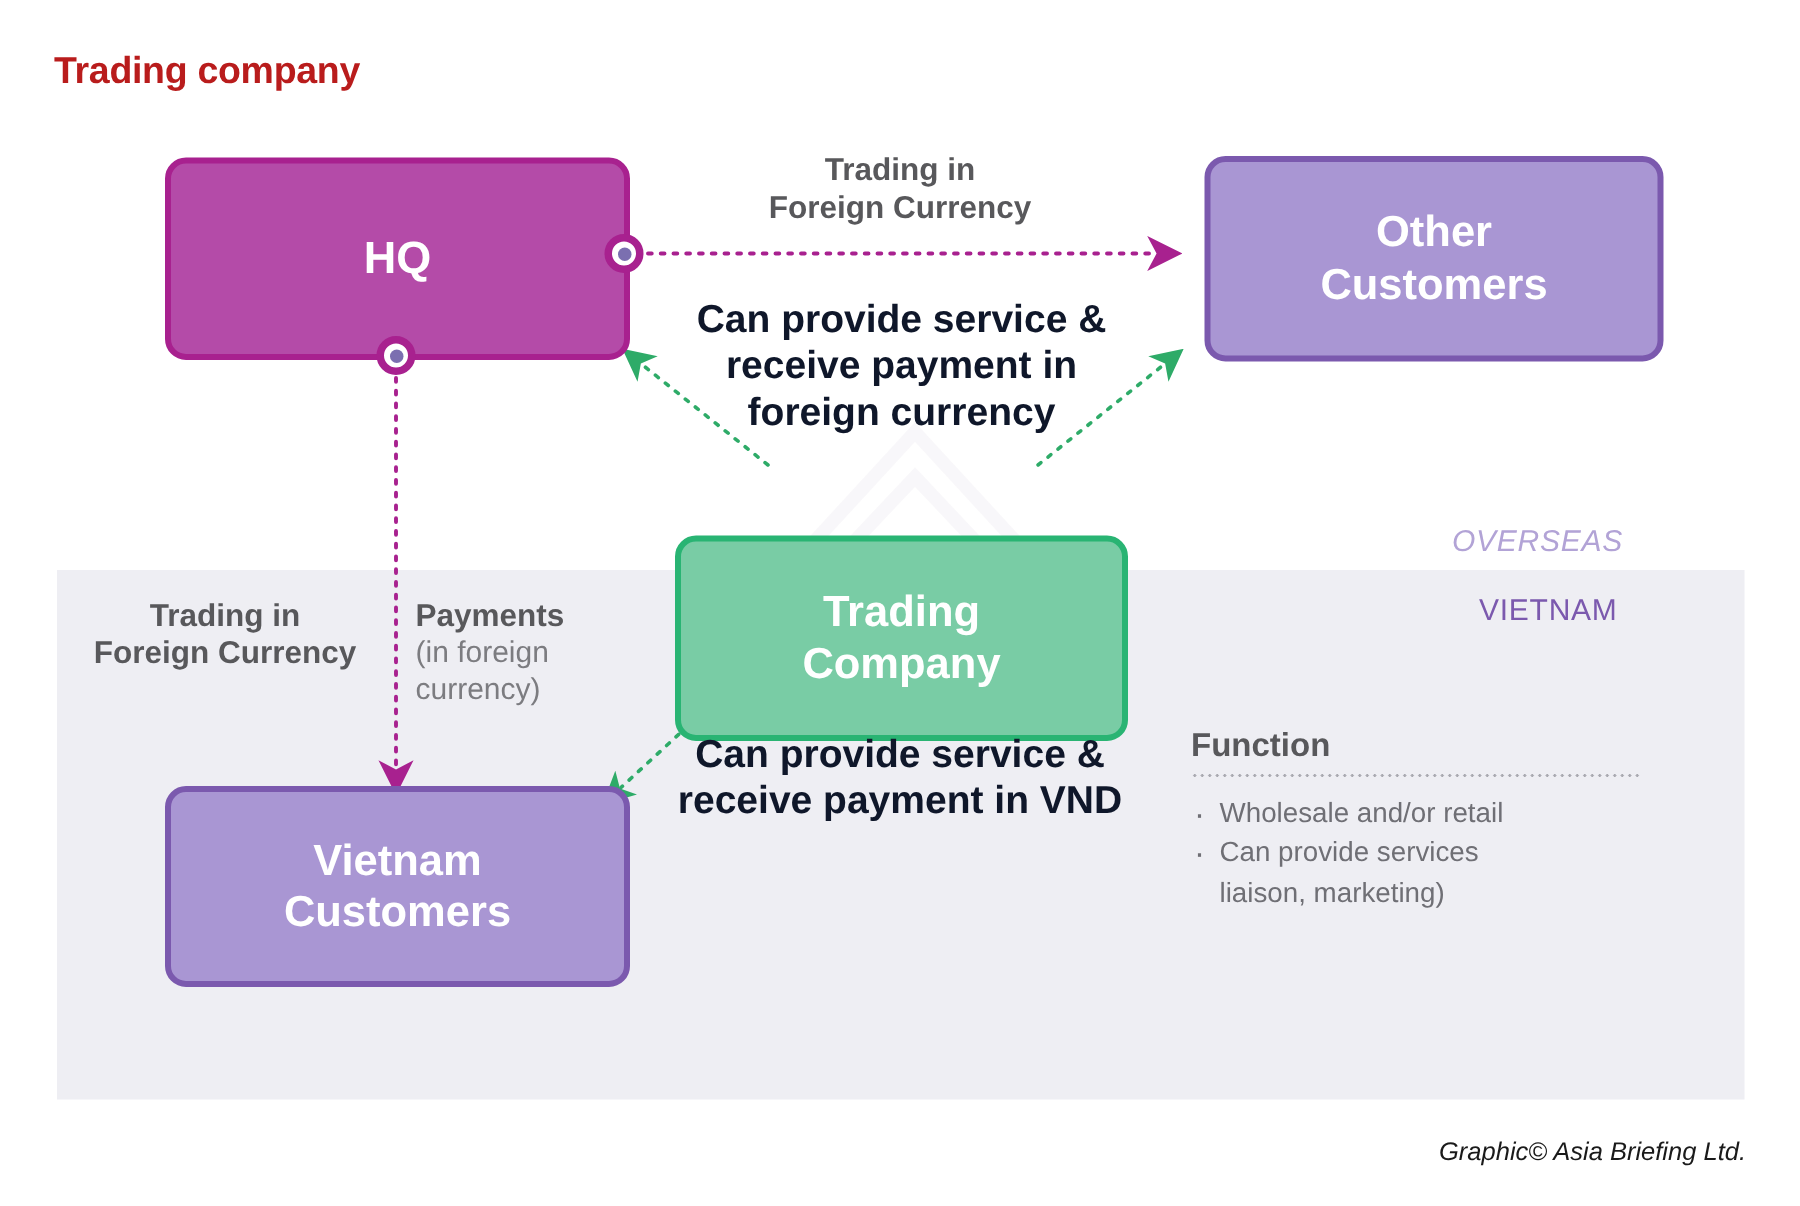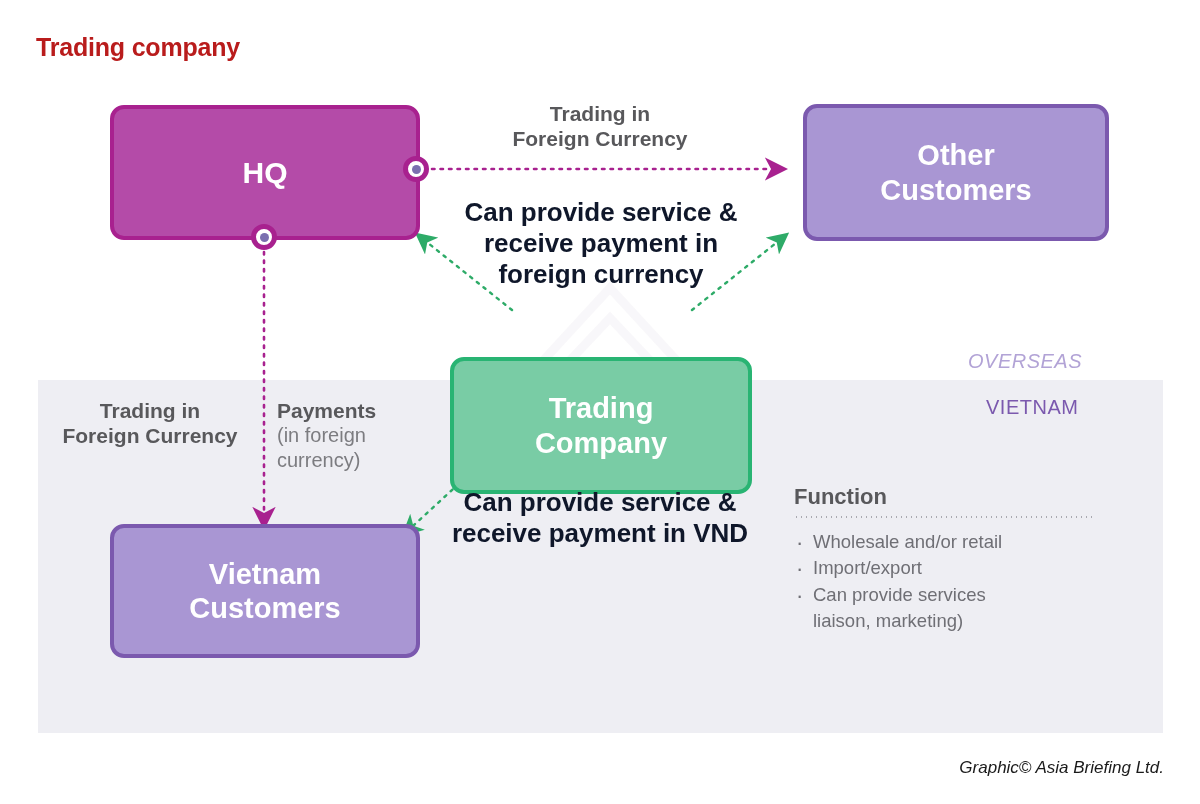--- a/index.html
+++ b/index.html
@@ -304,21 +304,20 @@
   </div>
 
   <div class="region-label region-overseas">OVERSEAS</div>
   <div class="region-label region-vietnam">VIETNAM</div>
 
   <div class="function-block">
     <div class="function-title">Function</div>
     <div class="function-rule"></div>
     <ul class="function-list">
       <li class="bullet">Wholesale and/or retail</li>
-      <li class="bullet">Import/export</li>
       <li class="bullet">Can provide services</li>
       <li class="cont">liaison, marketing)</li>
     </ul>
   </div>
 
   <div class="credit">Graphic© Asia Briefing Ltd.</div>
 
 </div>
 
 </body></html>

